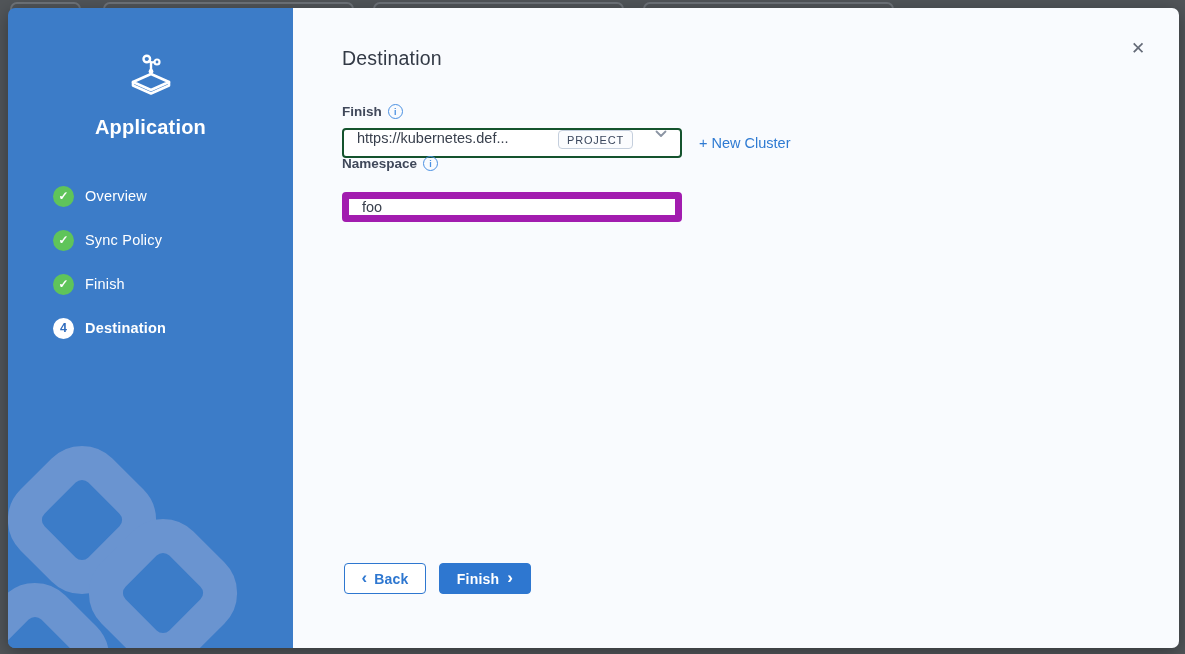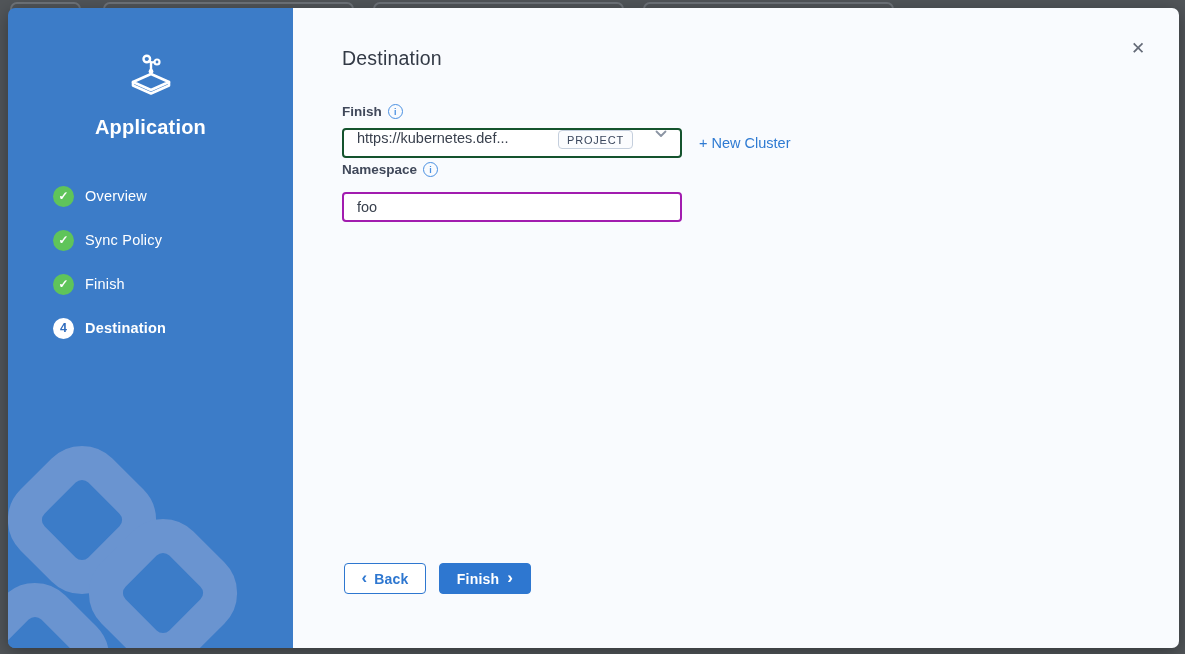--- a/index.html
+++ b/index.html
@@ -55,21 +55,21 @@
   }
   .panel-title{
     position:absolute;left:49px;top:39px;margin:0;
     font-size:19.5px;font-weight:500;color:#333a46;letter-spacing:.2px;
   }
   .field-label{
     position:absolute;left:49px;display:flex;align-items:center;gap:6px;
     font-size:13.5px;font-weight:bold;color:#40485a;
   }
   .lbl-cluster{top:96px;}
-  .lbl-namespace{top:154px;}
+  .lbl-namespace{top:148px;}
   .info-icon{
     width:13px;height:13px;border:1px solid #4a90e2;border-radius:50%;
     color:#4a90e2;font-size:9px;font-weight:bold;font-style:normal;
     display:inline-flex;align-items:center;justify-content:center;cursor:pointer;
   }
   .cluster-row{position:absolute;left:49px;top:120px;display:flex;align-items:center;}
   .select-box{
     width:340px;height:30px;box-sizing:border-box;
     background:#ffffff;border:2px solid #14532d;border-radius:4px;
     display:flex;align-items:flex-start;padding:0 13px;cursor:pointer;
@@ -79,21 +79,21 @@
     font-size:11px;letter-spacing:.8px;color:#3a465c;background:#fbfcfe;
     border:1px solid #c5cfdd;border-radius:4px;padding:3px 8px 2px;
     margin-right:22px;flex-shrink:0;
   }
   .chev-down{flex-shrink:0;display:block;}
   .new-cluster-link{
     margin-left:17px;font-size:14.5px;color:#2e7ad2;text-decoration:none;cursor:pointer;white-space:nowrap;
   }
   .text-input{
     position:absolute;left:49px;top:184px;width:340px;height:30px;box-sizing:border-box;
-    background:#ffffff;border:2px solid #a21caf;border-radius:4px;
+    background:#ffffff;border:7px solid #a21caf;border-radius:4px;
     padding:0 13px;font-size:14.5px;color:#39404d;outline:none;
     font-family:"Liberation Sans", sans-serif;
   }
   .actions{position:absolute;left:51px;top:555px;display:flex;gap:13px;}
   .btn{
     height:31px;box-sizing:border-box;border-radius:4px;cursor:pointer;
     display:flex;align-items:center;justify-content:center;
     font-family:"Liberation Sans", sans-serif;font-size:14px;font-weight:bold;letter-spacing:.2px;
   }
   .btn .chev{font-size:17px;font-weight:bold;line-height:1;position:relative;top:-1px;}

